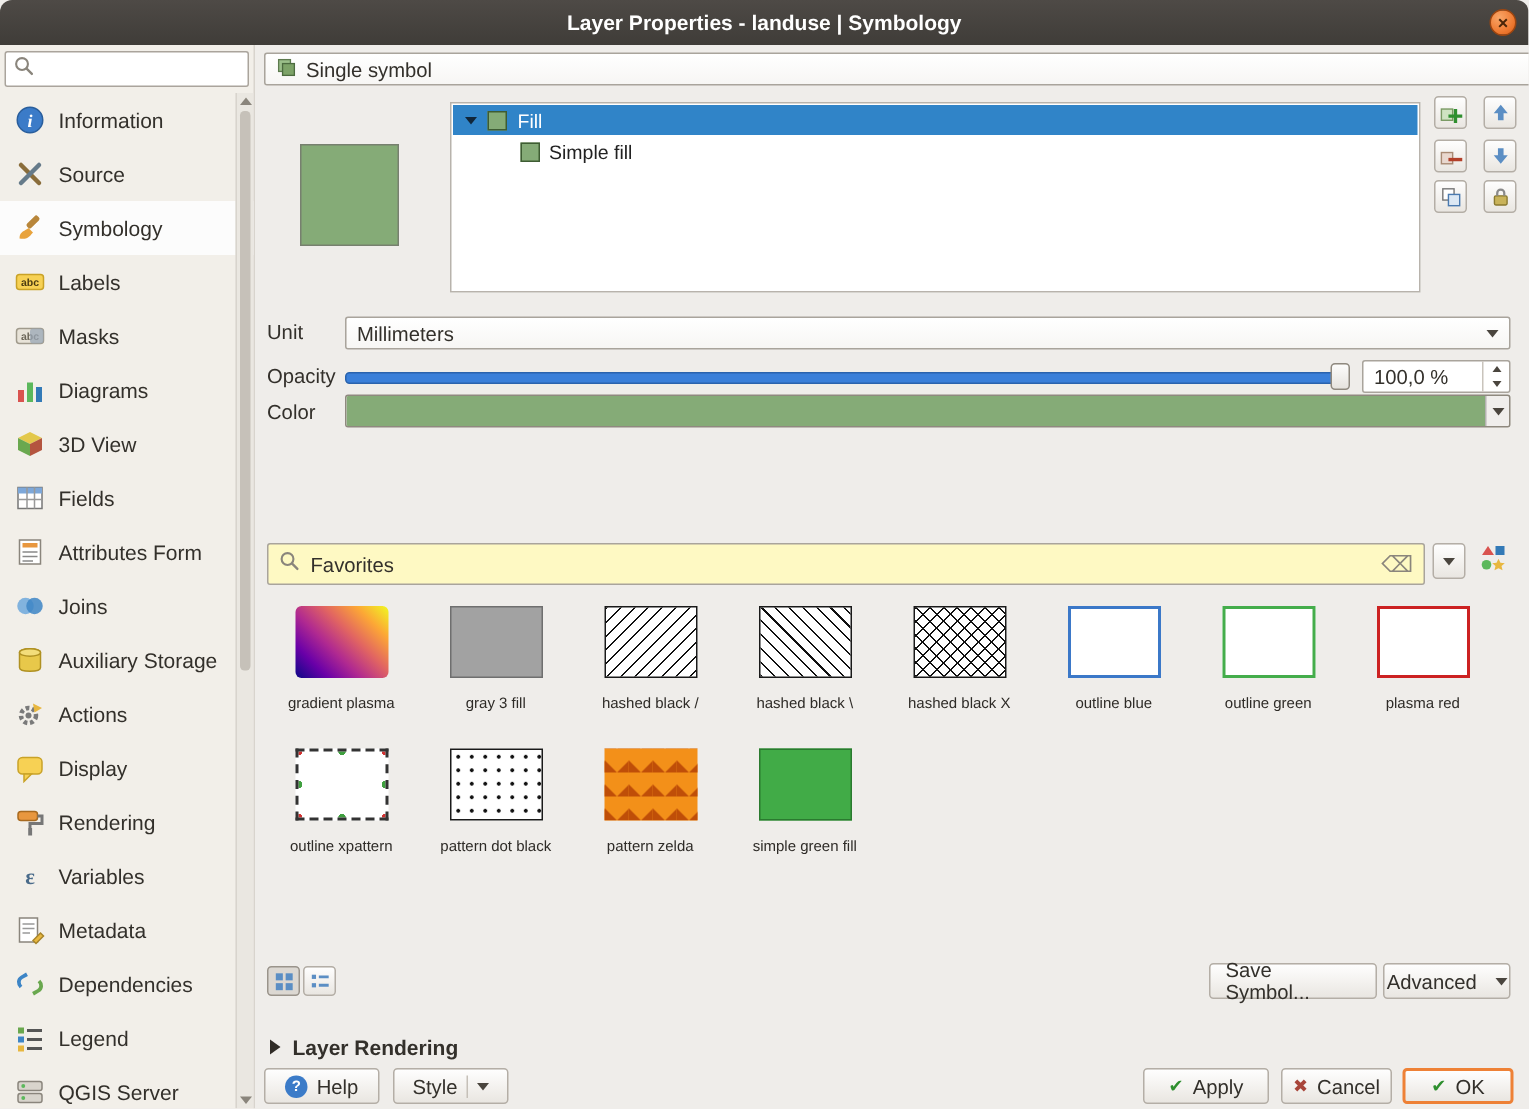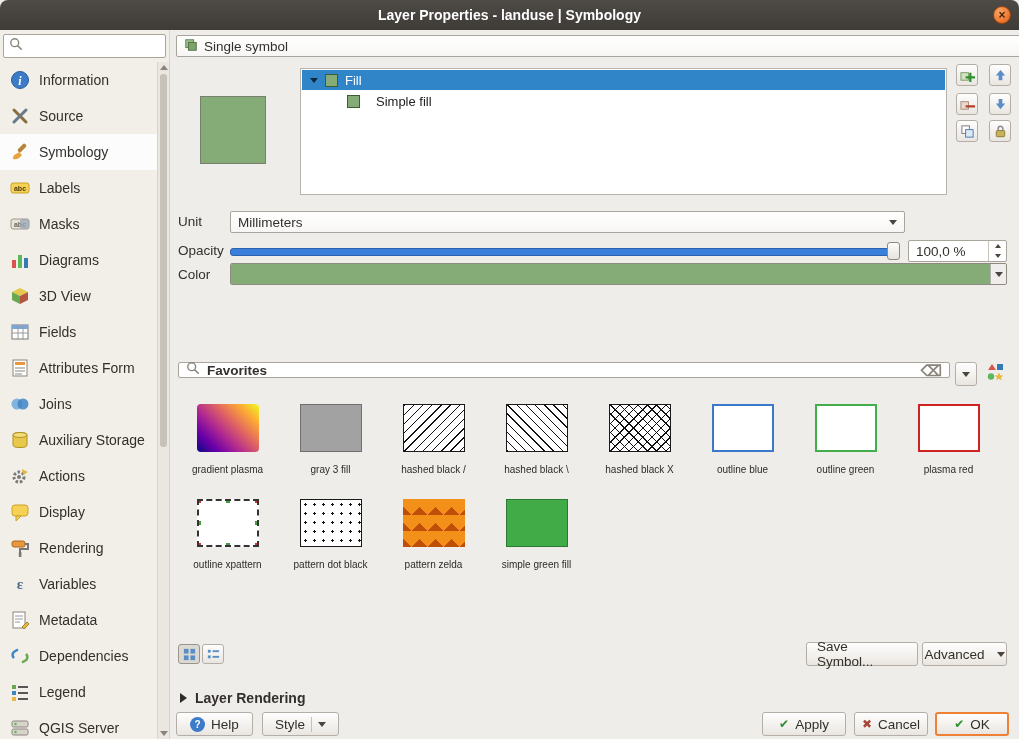--- a/index.html
+++ b/index.html
@@ -60,38 +60,38 @@
     background:linear-gradient(#fefefe,#f3f1ee 55%,#e9e6e1);border:1px solid #b4aea6;border-radius:3px;
     display:flex;align-items:center;justify-content:center;
   }
   .mini-btn svg{width:15px;height:15px;display:block;}
   
   #renderer-combo{left:6px;top:5px;width:988px;}
   
   .sym-preview{position:absolute;left:30px;top:66px;width:66px;height:68px;border:1px solid #77806f;box-sizing:border-box;}
   .tree-panel{position:absolute;left:130px;top:38px;width:647px;height:127px;background:#fff;border:1px solid #b8b3ac;box-sizing:border-box;}
   .tree-row-fill{margin:1px;height:20px;background:#3084c8;display:flex;align-items:center;color:#fff;font-size:13px;padding-left:8px;gap:7px;}
-  .tree-row-child{height:20px;display:flex;align-items:center;font-size:13px;padding-left:46px;gap:16px;color:#222;}
+  .tree-row-child{height:20px;display:flex;align-items:center;font-size:13px;padding-left:46px;gap:6px;color:#222;}
   .swatch{width:13px;height:13px;border:1px solid #3e5c33;box-sizing:border-box;flex:none;}
   .tree-exp{width:0;height:0;border-left:4px solid transparent;border-right:4px solid transparent;border-top:5px solid #10263a;}
   
   .prop-label{position:absolute;font-size:13.5px;color:#33302b;}
-  #unit-combo{left:60px;top:181px;width:675px;}
+  #unit-combo{left:60px;top:181px;width:777px;}
   .slider{position:absolute;left:60px;top:210px;width:670px;height:22px;}
   .slider .track{position:absolute;left:0;right:6px;top:8px;height:6px;background:#3a7fd9;border:1px solid #2a63ad;border-radius:3px;}
   .slider .handle{position:absolute;right:0;top:2px;width:13px;height:18px;background:linear-gradient(#fcfcfb,#e6e3de);border:1px solid #8f897f;border-radius:3px;box-sizing:border-box;}
   .spin{position:absolute;left:738px;top:210px;width:99px;height:22px;background:#fff;border:1px solid #a9a49c;border-radius:2px;box-sizing:border-box;display:flex;align-items:stretch;}
   .spin .val{flex:1;display:flex;align-items:center;padding-left:7px;font-size:13.5px;}
   .spin .arrows{width:17px;border-left:1px solid #c9c4bc;display:flex;flex-direction:column;}
   .spin .arrows div{flex:1;display:flex;align-items:center;justify-content:center;}
   .color-btn{position:absolute;left:60px;top:233px;width:777px;height:22px;border:1px solid #8f897f;border-radius:2px;box-sizing:border-box;display:flex;overflow:hidden;}
   .color-fill{flex:1;}
   .color-dd{width:15px;border-left:1px solid rgba(0,0,0,.25);display:flex;align-items:center;justify-content:center;background:rgba(255,255,255,.10);}
   
-  .fav-field{position:absolute;left:8px;top:332px;width:772px;height:16px;background:#ffffff;border:1px solid #a9a49c;border-radius:2px;box-sizing:border-box;display:flex;align-items:center;gap:7px;padding:0 7px;font-weight:bold;}
+  .fav-field{position:absolute;left:8px;top:332px;width:772px;height:28px;background:#fef9c3;border:1px solid #a9a49c;border-radius:2px;box-sizing:border-box;display:flex;align-items:center;gap:7px;padding:0 7px;}
   .fav-text{font-size:13.5px;}
   .fav-clear{margin-left:auto;color:#8a857c;font-size:15px;line-height:1;}
   #fav-dd{left:785px;top:332px;width:22px;height:24px;padding:0;}
   #style-mgr{position:absolute;left:813px;top:332px;width:24px;height:24px;background:transparent;border:none;display:flex;align-items:center;justify-content:center;}
   #style-mgr svg{width:20px;height:20px;}
   
   .sym-grid{position:absolute;left:6px;top:374px;width:836px;display:flex;flex-wrap:wrap;align-content:flex-start;row-gap:22px;}
   .cell{width:103px;display:flex;flex-direction:column;align-items:center;}
   .prev{width:62px;height:48px;box-sizing:border-box;background:#fff;}
   .cell .lbl{margin-top:12px;font-size:10px;line-height:1.25;text-align:center;max-width:96px;color:#2e2b27;}

